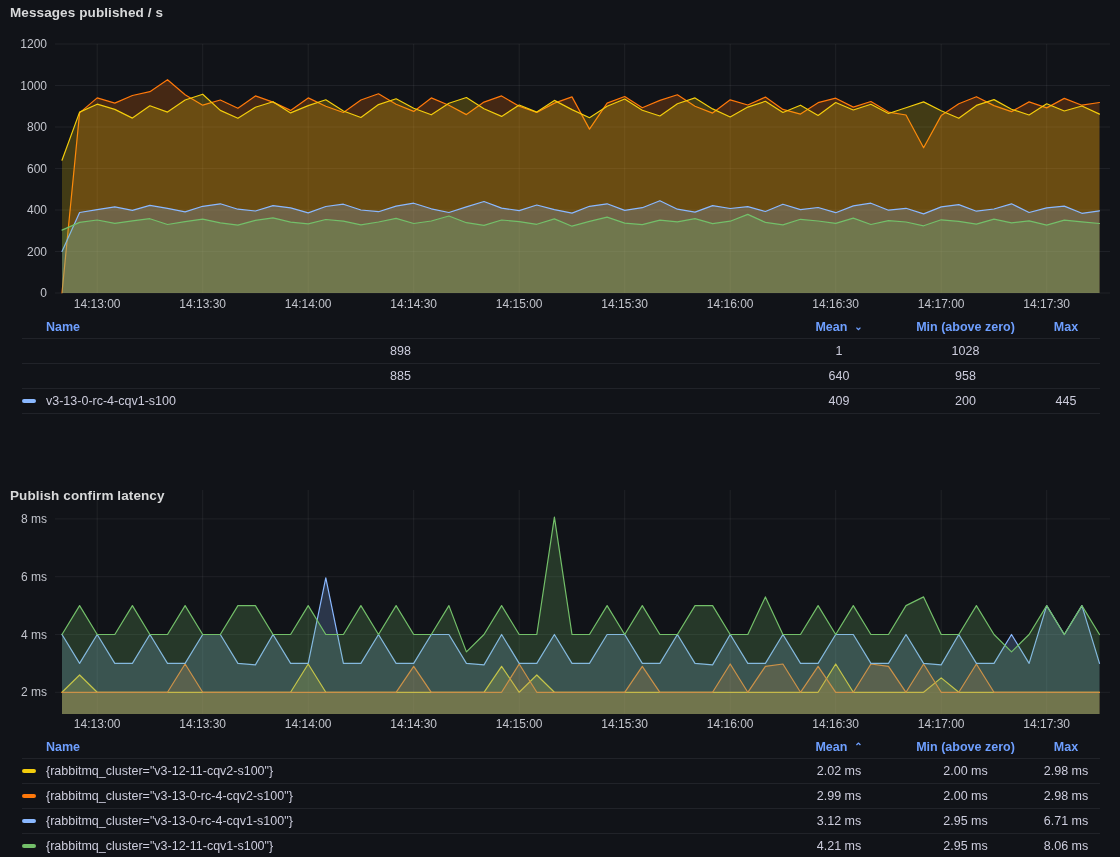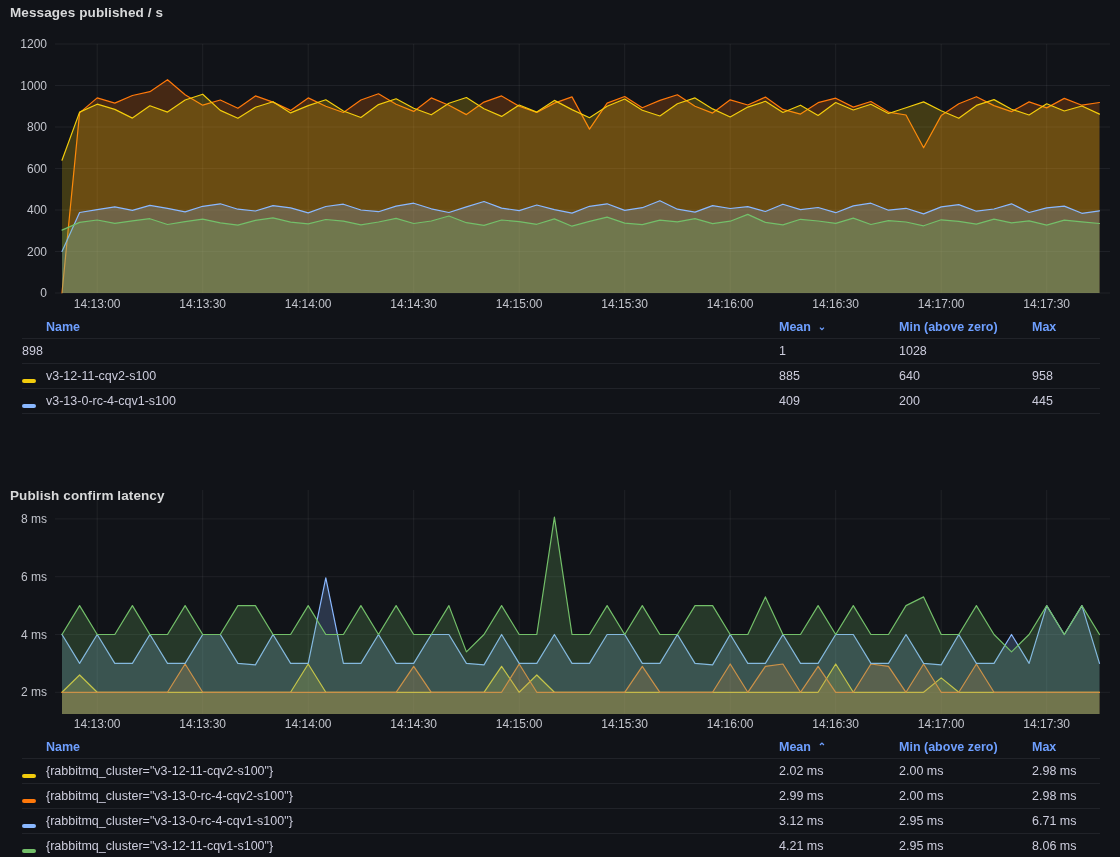--- a/index.html
+++ b/index.html
@@ -12,24 +12,24 @@
   #chart1{top:30px;}
   #chart2{top:480px;}
   svg.chart text{font-family:"Liberation Sans",sans-serif;font-size:12px;fill:#C2C4CC;}
   .legend{position:absolute;left:0;width:1120px;box-sizing:border-box;padding:0 20px 0 22px;}
   #legend1{top:315px;}
   #legend2{top:735px;}
   .lg-row{display:grid;grid-template-columns:1fr 120px 133px 68px;align-items:center;height:24px;border-top:1px solid rgba(204,204,220,0.09);font-size:12.5px;}
   .lg-row:last-child{border-bottom:1px solid rgba(204,204,220,0.09);}
   .lg-header{height:23px;border-top:none;font-weight:600;color:#6E9FFF;}
   .lg-header .hcell{cursor:pointer;}
-  .lg-name{display:flex;align-items:flex-end;gap:10px;min-width:0;cursor:pointer;}
+  .lg-name{display:flex;align-items:center;gap:10px;min-width:0;cursor:pointer;}
   .lg-header .lg-name{padding-left:24px;}
   .swatch{width:14px;height:4px;border-radius:2px;flex:0 0 auto;}
-  .num{text-align:left;white-space:nowrap;color:#CCCCDC;}
+  .num{text-align:center;white-space:nowrap;color:#CCCCDC;}
   .lg-header .num{color:#6E9FFF;}
   .caret{font-size:10px;margin-left:4px;position:relative;top:-1px;}
   .name-text{white-space:nowrap;overflow:hidden;text-overflow:ellipsis;}
 </style>
 </head>
 <body>
 
 <div class="screen">
 
   <div class="panel-title" id="title1">Messages published / s</div>
@@ -97,24 +97,20 @@
         <div class="num hcell"><span class="mean-t">Mean</span><span class="caret"> ⌄</span></div>
         <div class="num hcell">Min (above zero)</div>
         <div class="num hcell">Max</div>
       </div>
       <div class="lg-row">
         <div class="num">898</div>
         <div class="num">1</div>
         <div class="num">1028</div>
       </div>
       <div class="lg-row">
-        <div class="lg-name">
-          <span class="swatch" style="background: rgb(242, 204, 12);"></span>
-          <span class="name-text">v3-12-11-cqv2-s100</span>
-        </div>
         <div class="num">885</div>
         <div class="num">640</div>
         <div class="num">958</div>
       </div>
       <div class="lg-row">
         <div class="lg-name">
           <span class="swatch" style="background: rgb(138, 184, 255);"></span>
           <span class="name-text">v3-13-0-rc-4-cqv1-s100</span>
         </div>
         <div class="num">409</div>

